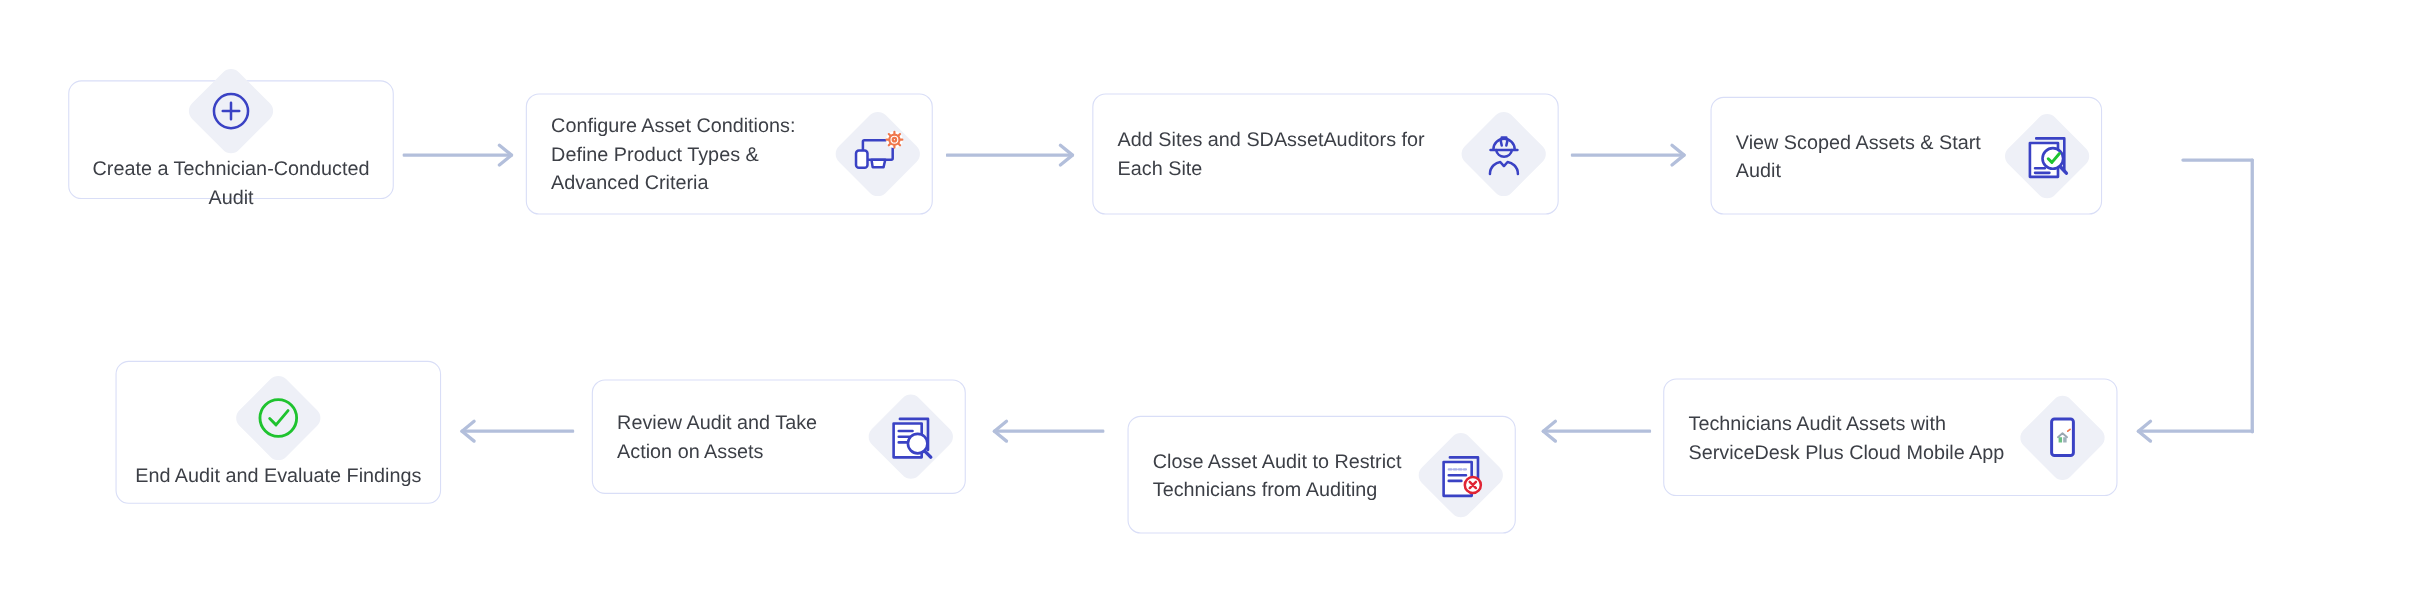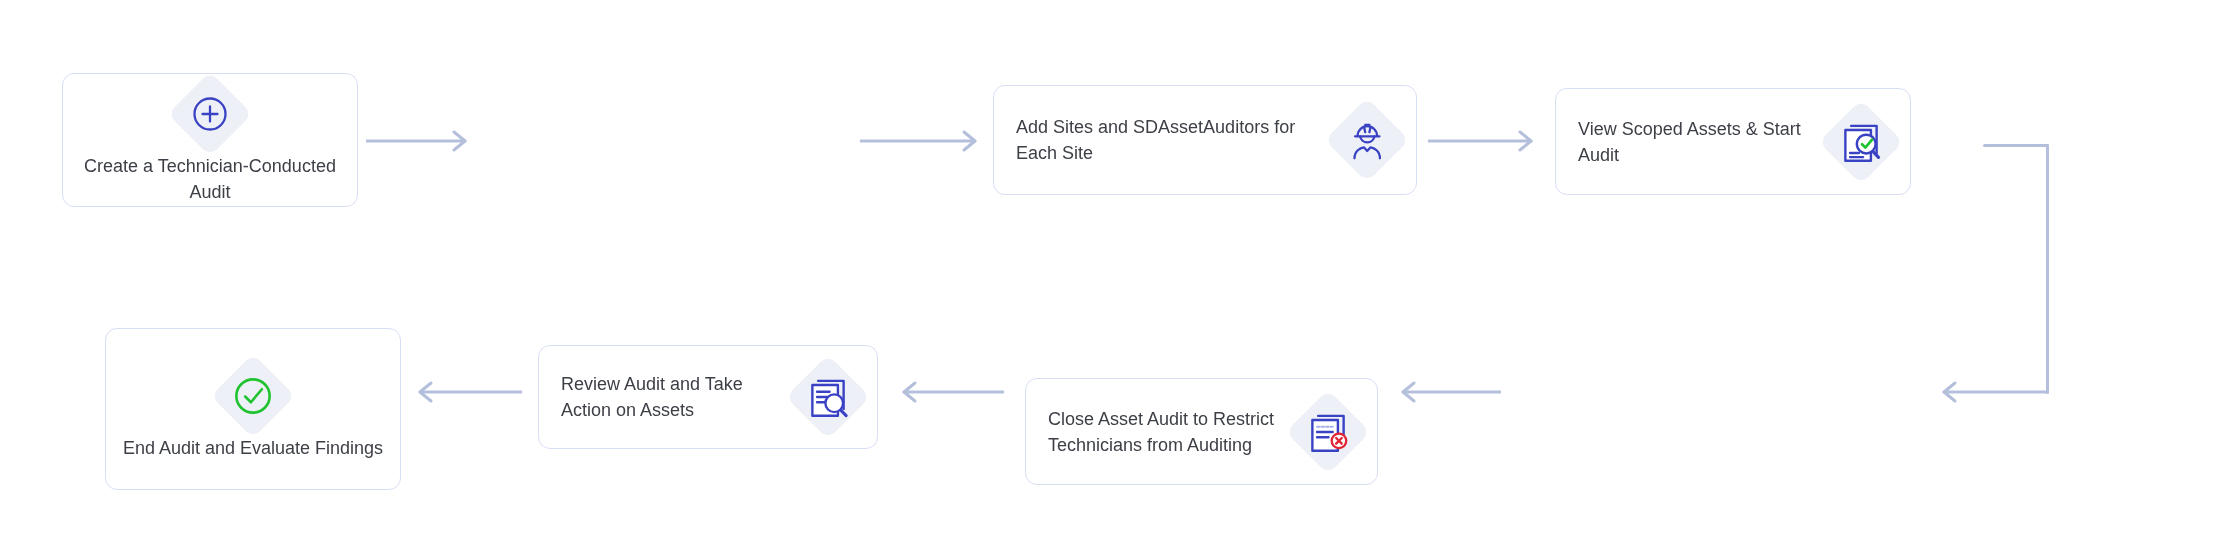--- a/index.html
+++ b/index.html
@@ -25,30 +25,48 @@
   .hline{height:3px;}
   .vline{width:3px;}
   .arrow{position:absolute;}
   .arrow svg{display:block;}
 </style>
 </head>
 <body>
 
 <div class="canvas">
 
-  <div class="box stack" style="left:62px;top:73px;width:296px;height:134px;">
+  <div class="box stack" style="left:62px;top:73px;width:296px;height:108px;">
     <div class="icon-wrap">
       <svg width="48" height="48" viewBox="0 0 48 48" fill="none">
         <circle cx="24" cy="24" r="15.5" stroke="#3a42c4" stroke-width="2.3"></circle>
         <path d="M24 16.5v15M16.5 24h15" stroke="#3a42c4" stroke-width="2.3" stroke-linecap="round"></path>
       </svg>
     </div>
     <div class="label">Create a Technician-Conducted Audit</div>
   </div>
 
+  <div class="box side" style="left:478px;top:85px;width:370px;height:110px;">
+    <div class="label">Configure Asset Conditions: Define Product Types &amp; Advanced Criteria</div>
+    <div class="icon-wrap">
+      <svg width="50" height="50" viewBox="0 0 48 48" fill="none">
+        <g stroke="#3a42c4" stroke-width="2.2" stroke-linecap="round" stroke-linejoin="round">
+          <rect x="11" y="12" width="26" height="17" rx="1.2" fill="none"></rect>
+          <path d="M19.5 35.5h9.5l1.5-6.5h-12z" fill="#ffffff"></path>
+          <rect x="5" y="21" width="10" height="15" rx="2.5" fill="#ffffff"></rect>
+        </g>
+        <circle cx="38.5" cy="11.5" r="7.4" fill="#ffffff"></circle>
+        <g stroke="#ef764b" stroke-width="1.9" stroke-linecap="round">
+          <circle cx="38.5" cy="11.5" r="4.4" fill="#ffffff"></circle>
+          <circle cx="38.5" cy="11.5" r="1.5"></circle>
+          <path d="M38.5 4.6v2.1M38.5 16.3v2.1M31.6 11.5h2.1M43.3 11.5h2.1M33.6 6.6l1.5 1.5M41.9 14.9l1.5 1.5M43.4 6.6l-1.5 1.5M35.1 14.9l-1.5 1.5"></path>
+        </g>
+      </svg>
+    </div>
+  </div>
 
   <div class="box side" style="left:993px;top:85px;width:424px;height:110px;">
     <div class="label">Add Sites and SDAssetAuditors for Each Site</div>
     <div class="icon-wrap">
       <svg width="50" height="50" viewBox="0 0 48 48" fill="none">
         <g stroke="#3a42c4" stroke-width="2.2" stroke-linecap="round" stroke-linejoin="round">
           <path d="M15 20a9.3 9.3 0 0 1 18.6 0"></path>
           <path d="M12.5 20.5h23.5"></path>
           <path d="M22.3 9.5h4"></path>
           <path d="M21.3 12l1 4.5M27.3 12l-1 4.5"></path>
@@ -68,20 +86,32 @@
           <rect x="9" y="12.5" width="24.5" height="29.5" fill="#ffffff"></rect>
           <path d="M13.5 34.5h8.5M13.5 38.5h12.5"></path>
           <circle cx="29" cy="26" r="9" fill="#ffffff"></circle>
           <path d="M35.6 33.2l5.2 5.6" stroke-width="3"></path>
         </g>
         <path d="M25 26.2l3.2 3.2 6.4-7.6" stroke="#1fc32f" stroke-width="2.6" stroke-linecap="round" stroke-linejoin="round" fill="none"></path>
       </svg>
     </div>
   </div>
 
+  <div class="box side" style="left:1512px;top:344px;width:413px;height:107px;">
+    <div class="label">Technicians Audit Assets with ServiceDesk Plus Cloud Mobile App</div>
+    <div class="icon-wrap">
+      <svg width="50" height="50" viewBox="0 0 48 48" fill="none">
+        <rect x="14.5" y="7.5" width="19" height="32" rx="2.5" stroke="#3a42c4" stroke-width="2.6" fill="#ffffff"></rect>
+        <path d="M20 23.5l4-3.5 4 3.5" stroke="#9aa7b0" stroke-width="1.6" fill="none" stroke-linecap="round" stroke-linejoin="round"></path>
+        <rect x="20.6" y="23.5" width="3" height="4.6" fill="#6cc184"></rect>
+        <rect x="24.6" y="23.5" width="3" height="4.6" fill="#9fb0ba"></rect>
+        <path d="M28.6 18.2l2-1.6" stroke="#ef764b" stroke-width="1.5" stroke-linecap="round"></path>
+      </svg>
+    </div>
+  </div>
 
   <div class="box side" style="left:1025px;top:344px;width:353px;height:107px;margin-top:34px;">
     <div class="label">Close Asset Audit to Restrict Technicians from Auditing</div>
     <div class="icon-wrap">
       <svg width="50" height="50" viewBox="0 0 48 48" fill="none">
         <g stroke="#3a42c4" stroke-width="2.3" stroke-linecap="round" stroke-linejoin="round">
           <path d="M14.5 8.5H39v27"></path>
           <rect x="9" y="12.5" width="24.5" height="29.5" fill="#ffffff"></rect>
         </g>
         <path d="M13.5 19h15" stroke="#aab1ea" stroke-width="2" stroke-linecap="round" stroke-dasharray="2.4 2"></path>
@@ -100,21 +130,21 @@
           <path d="M14.5 8.5H39v27"></path>
           <rect x="9" y="12.5" width="24.5" height="29.5" fill="#ffffff"></rect>
           <path d="M13.5 19h12M13.5 24h12M13.5 29h8"></path>
           <circle cx="30" cy="30" r="8.5" fill="#ffffff"></circle>
           <path d="M36.2 36.6l5.2 5.2" stroke-width="3"></path>
         </g>
       </svg>
     </div>
   </div>
 
-  <div class="box stack" style="left:105px;top:328px;width:296px;height:162px;">
+  <div class="box stack" style="left:105px;top:328px;width:296px;height:130px;">
     <div class="icon-wrap">
       <svg width="50" height="50" viewBox="0 0 48 48" fill="none">
         <circle cx="24" cy="24" r="16" stroke="#1fc32f" stroke-width="2.5"></circle>
         <path d="M16.5 24.5l5.5 5.5 10.5-12.5" stroke="#1fc32f" stroke-width="2.5" stroke-linecap="round" stroke-linejoin="round"></path>
       </svg>
     </div>
     <div class="label">End Audit and Evaluate Findings</div>
   </div>
 
   <div class="arrow" style="left:366px;top:127px;">

